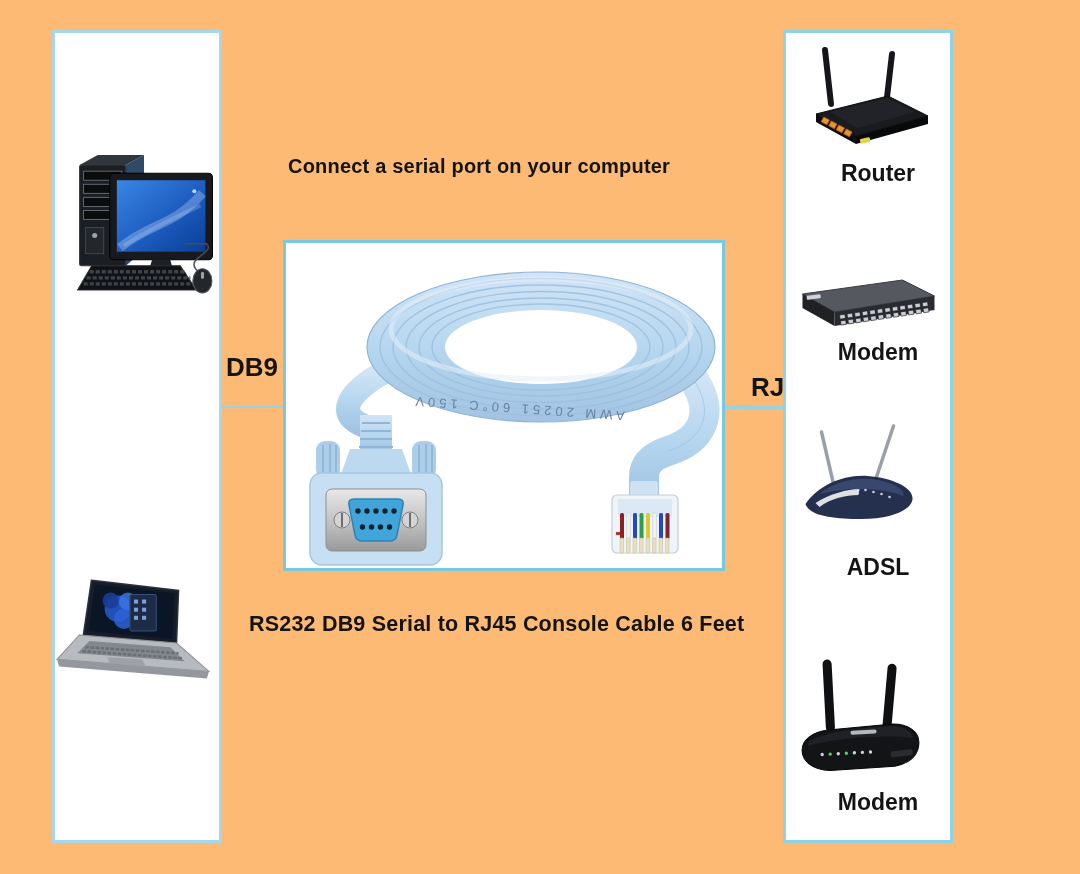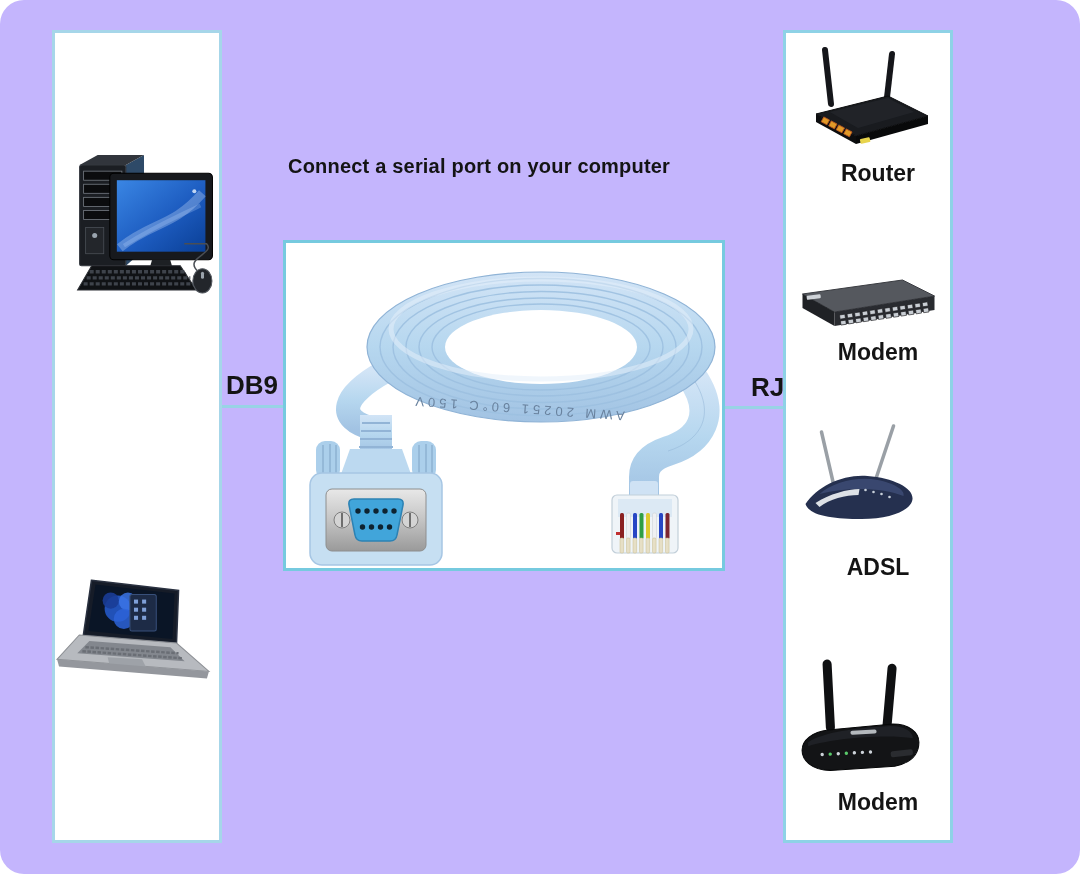--- a/index.html
+++ b/index.html
@@ -1,48 +1,49 @@
 <!DOCTYPE html>
 <html><head>
 <meta charset="utf-8">
 <style>
   html,body{margin:0;padding:0;background:#ffffff;}
   .stage{
-    position:relative;width:1080px;height:874px;background:#c4b5fd;
-    font-family:"Liberation Sans","DejaVu Sans",sans-serif;color:#141414;overflow:hidden;border-radius:24px;
+    position:relative;width:1080px;height:874px;background:#fdba74;
+    font-family:"Liberation Sans","DejaVu Sans",sans-serif;color:#141414;overflow:hidden;
   }
   .panel{position:absolute;box-sizing:border-box;background:#ffffff;}
   .left-box{left:52px;top:30px;width:170px;height:813px;border:3px solid #a6d6e9;}
   .right-box{left:783px;top:30px;width:170px;height:813px;border:3px solid #8ed2e6;}
   .center-box{left:283px;top:240px;width:442px;height:331px;border:3px solid #76cadf;}
   .link-line{position:absolute;height:3px;background:#98d3e5;}
   .link-left{left:222px;top:405px;width:61px;}
   .link-right{left:725px;top:406px;width:58px;}
   .description{position:absolute;left:288px;top:96px;font-size:20px;line-height:28px;
     font-weight:600;letter-spacing:.2px;white-space:pre;}
   .caption{position:absolute;left:249px;top:612px;font-size:21.5px;font-weight:600;letter-spacing:.2px;}
   .port-label{position:absolute;font-size:26px;font-weight:600;text-align:center;}
-  .db9-label{left:220px;top:370px;width:64px;}
+  .db9-label{left:220px;top:352px;width:64px;}
   .rj45-label{left:722px;top:372px;width:64px;margin-left:28px;}
   .dev{position:absolute;}
   .dev-label{position:absolute;left:10px;width:100%;text-align:center;font-size:23px;font-weight:600;}
   .lbl-router{top:127px;} .lbl-switch{top:306px;} .lbl-adsl{top:521px;} .lbl-modem{top:756px;}
   svg{display:block;}
 </style>
 </head>
 <body>
 
 <div class="stage">
 
   <div class="description">
     <div>Connect a serial port on your computer</div>
     <div>with DB9 connector to a console port</div>
     <div>on  devices with RJ45 Connector</div>
   </div>
 
+  <div class="caption">RS232 DB9 Serial to RJ45 Console Cable 6 Feet</div>
 
   <div class="port-label db9-label">DB9</div>
   <div class="port-label rj45-label">RJ45</div>
   <div class="link-line link-left"></div>
   <div class="link-line link-right"></div>
 
   <div class="panel left-box">
 
     <div class="dev" style="left:8px;top:114px;width:157px;height:153px;">
       <svg viewBox="0 0 155 152" width="157" height="153">

